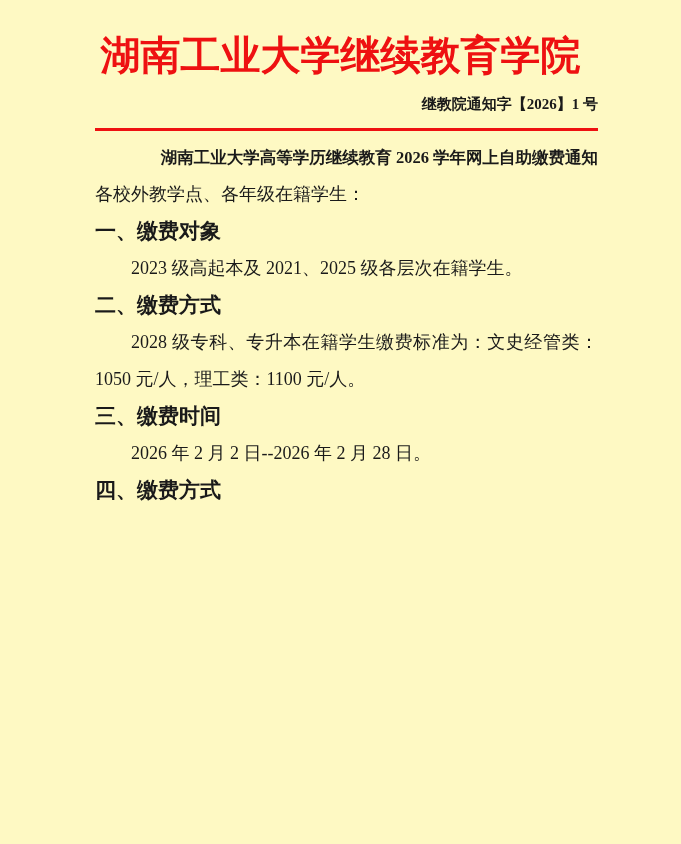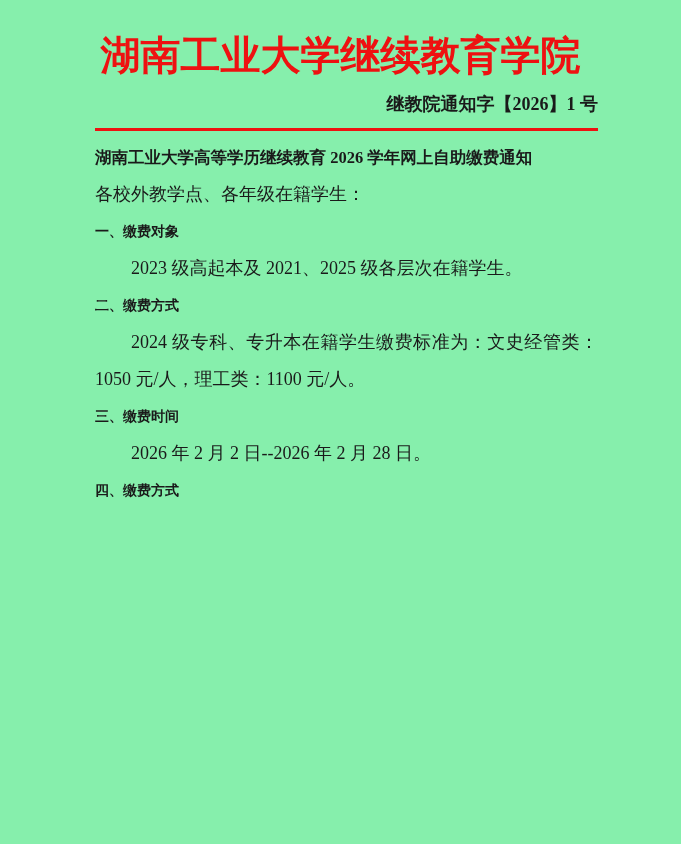--- a/index.html
+++ b/index.html
@@ -6,64 +6,64 @@
   * { margin: 0; padding: 0; box-sizing: border-box; }
   html, body { background: #ffffff; }
   body {
     font-family: "Liberation Serif", "DejaVu Serif", serif;
     color: var(--ink);
   }
   .page {
     position: relative;
     width: 681px;
     height: 844px;
-    background: #86efac;
+    background: #fef9c3;
     overflow: hidden;
     padding-top: 30px;
   }
   .page-title {
     text-align: center;
     color: var(--accent);
     font-size: 40px;
     font-weight: bold;
     line-height: 52px;
     letter-spacing: 0px;
     white-space: nowrap;
   }
   .content {
     margin-left: 95px;
     width: 503px;
   }
   .doc-number {
     margin-top: 12px;
     text-align: right;
-    font-size: 18px;
+    font-size: 15px;
     font-weight: bold;
     line-height: 20px;
   }
   .divider {
     margin-top: 14px;
     height: 3px;
     background: var(--accent);
   }
   .notice-title {
     margin-top: 8px;
-    text-align: left;
+    text-align: right;
     font-weight: bold;
     font-size: 16.5px;
     line-height: 37px;
   }
   .body-text p {
     font-size: 18px;
     line-height: 37px;
     text-align: justify;
   }
   .body-text p.indent { text-indent: 2em; }
   .section-title {
-    font-size: 14px;
+    font-size: 21px;
     font-weight: bold;
     line-height: 37px;
   }
 </style>
 </head>
 <body>
 
 <div class="page">
 
   <div class="page-title">湖南工业大学继续教育学院</div>
@@ -78,21 +78,21 @@
 
     <div class="body-text">
 
       <p>各校外教学点、各年级在籍学生：</p>
 
 
       <div class="section-title">一、缴费对象</div>
       <p class="indent">2023 级高起本及 2021、2025 级各层次在籍学生。</p>
 
       <div class="section-title">二、缴费方式</div>
-      <p class="indent">2024 级专科、专升本在籍学生缴费标准为：文史经管类：1050 元/人，理工类：1100 元/人。</p>
+      <p class="indent">2028 级专科、专升本在籍学生缴费标准为：文史经管类：1050 元/人，理工类：1100 元/人。</p>
 
       <div class="section-title">三、缴费时间</div>
       <p class="indent">2026 年 2 月 2 日--2026 年 2 月 28 日。</p>
 
       <div class="section-title">四、缴费方式</div>
 
     </div>
   </div>
 </div>
 

